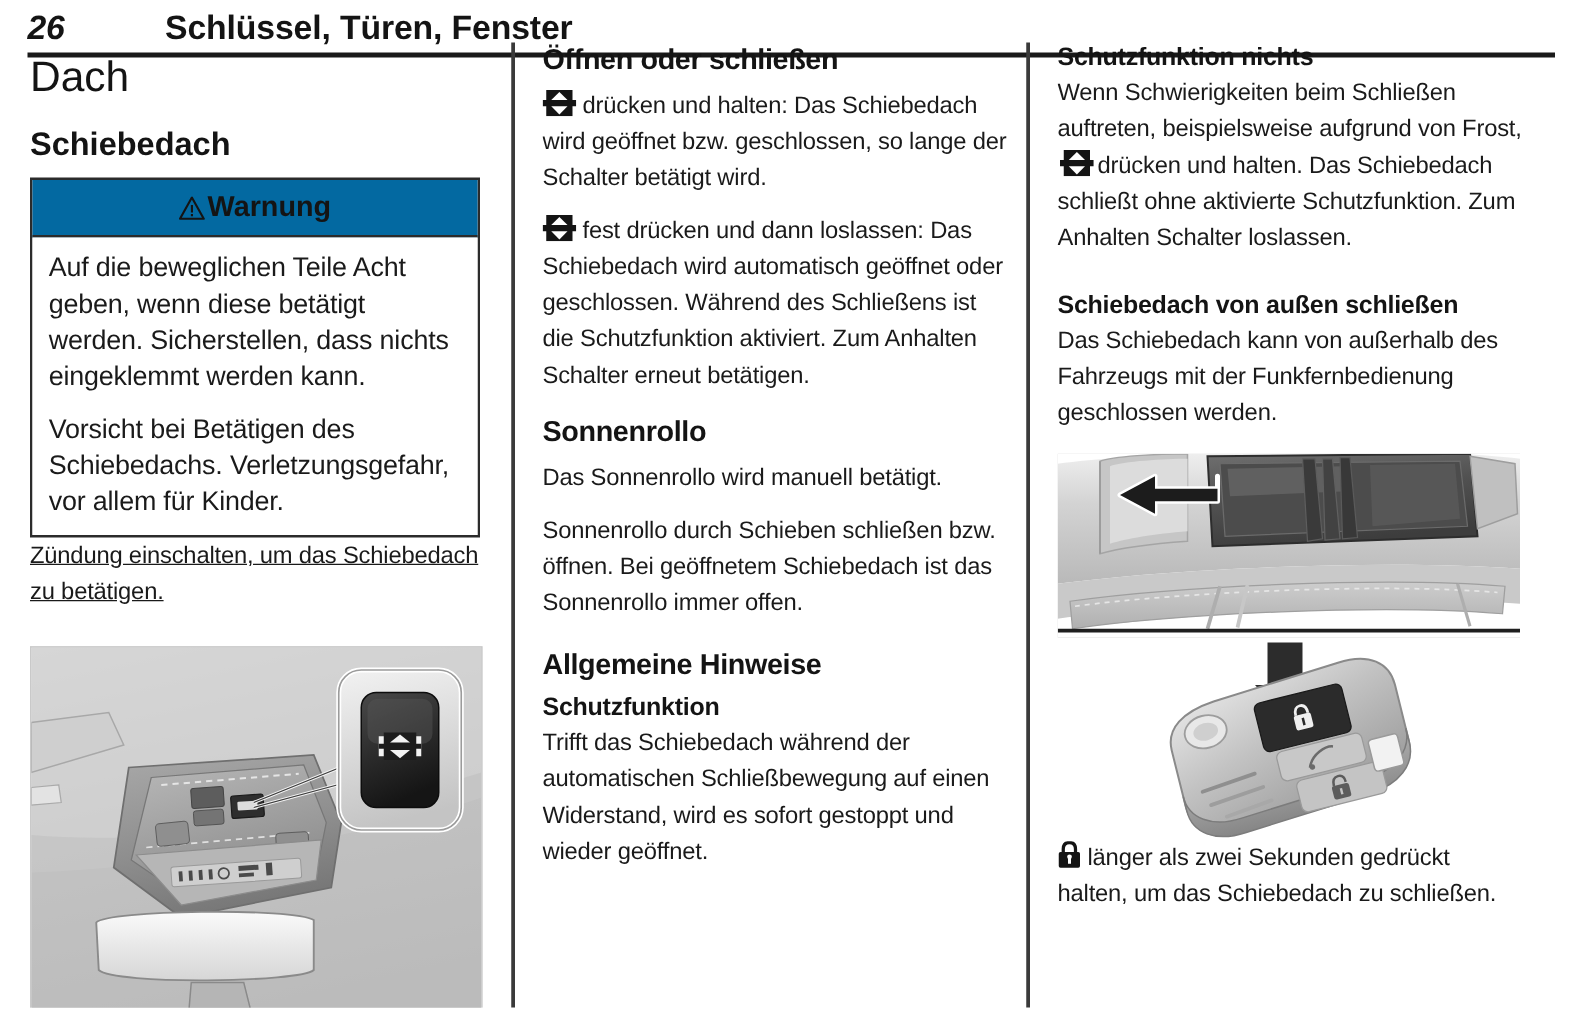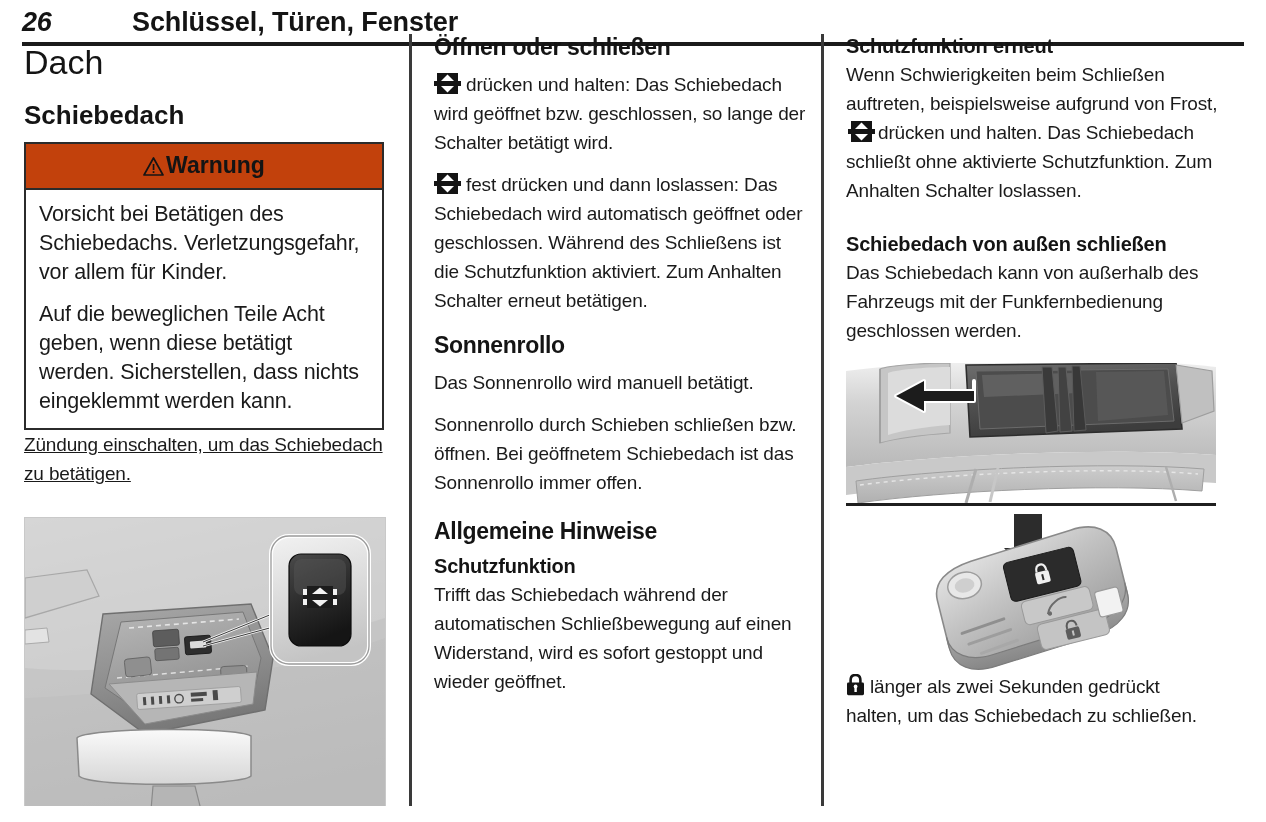--- a/index.html
+++ b/index.html
@@ -131,21 +131,21 @@
   p.body.nogap { padding-bottom: 0; }
 
   
   .warning-box {
     border: 2px solid #2b2b2b;
     width: 360px;
     box-sizing: border-box;
     margin-top: 2px;
   }
   .warning-head {
-    background: #c2410c;
+    background: #0369a1;
     border-bottom: 2px solid #2b2b2b;
     text-align: center;
     font-size: 23px;
     font-weight: 700;
     line-height: 27px;
     padding: 8px 0 9px 0;
     color: #141414;
     display: flex;
     align-items: center;
     justify-content: center;
@@ -243,22 +243,22 @@
         <span class="warn-tri">
           <svg viewBox="0 0 21 19" width="21" height="19" aria-hidden="true">
             <path d="M10.5 1 L20 18 L1 18 Z" fill="none" stroke="#141414" stroke-width="1.7" stroke-linejoin="round"></path>
             <rect x="9.7" y="7" width="1.7" height="6" fill="#141414"></rect>
             <rect x="9.7" y="14.2" width="1.7" height="1.8" fill="#141414"></rect>
           </svg>
         </span>
         <span>Warnung</span>
       </div>
       <div class="warning-body">
+        <p>Auf die beweglichen Teile Acht geben, wenn diese betätigt werden. Sicherstellen, dass nichts eingeklemmt werden kann.</p>
         <p>Vorsicht bei Betätigen des Schiebedachs. Verletzungsgefahr, vor allem für Kinder.</p>
-        <p>Auf die beweglichen Teile Acht geben, wenn diese betätigt werden. Sicherstellen, dass nichts eingeklemmt werden kann.</p>
       </div>
     </div>
 
     <p class="body after-warning">Zündung einschalten, um das Schiebedach zu betätigen.</p>
 
     <div class="figure fig-console">
       <svg width="360" height="316" viewBox="0 0 360 316" aria-hidden="true">
         <defs>
           <linearGradient id="roofGrad" x1="0" y1="0" x2="0.25" y2="1">
             <stop offset="0%" stop-color="#e2e2e2"></stop>
@@ -382,21 +382,21 @@
 
     <h2 class="col-head" style="padding-top:8px;">Allgemeine Hinweise</h2>
 
     <h3 class="minor-head tight">Schutzfunktion</h3>
     <p class="body">Trifft das Schiebedach während der automatischen Schließbewegung auf einen Widerstand, wird es sofort gestoppt und wieder geöffnet.</p>
 
   </div>
 
   <div class="col col-3">
 
-    <h3 class="minor-head tight">Schutzfunktion erneut</h3>
+    <h3 class="minor-head tight">Schutzfunktion nichts</h3>
     <p class="body"><span>Wenn Schwierigkeiten beim Schließen auftreten, beispielsweise aufgrund von Frost,</span><span class="icon-sunroof mid"><svg viewBox="0 0 27 21" width="27" height="21" aria-hidden="true">
             <rect x="0" y="3" width="27" height="14" fill="#ffffff"></rect>
             <rect x="3" y="0" width="21" height="21" fill="#141414"></rect>
             <polygon points="13.5,1.5 20,8 7,8" fill="#ffffff"></polygon>
             <polygon points="13.5,19.5 7,13 20,13" fill="#ffffff"></polygon>
             <rect x="0" y="8" width="4" height="5" fill="#141414"></rect>
             <rect x="23" y="8" width="4" height="5" fill="#141414"></rect>
           </svg></span><span>drücken und halten. Das Schiebedach schließt ohne aktivierte Schutzfunktion. Zum Anhalten Schalter loslassen.</span></p>
 
     <h3 class="minor-head">Schiebedach von außen schließen</h3>

